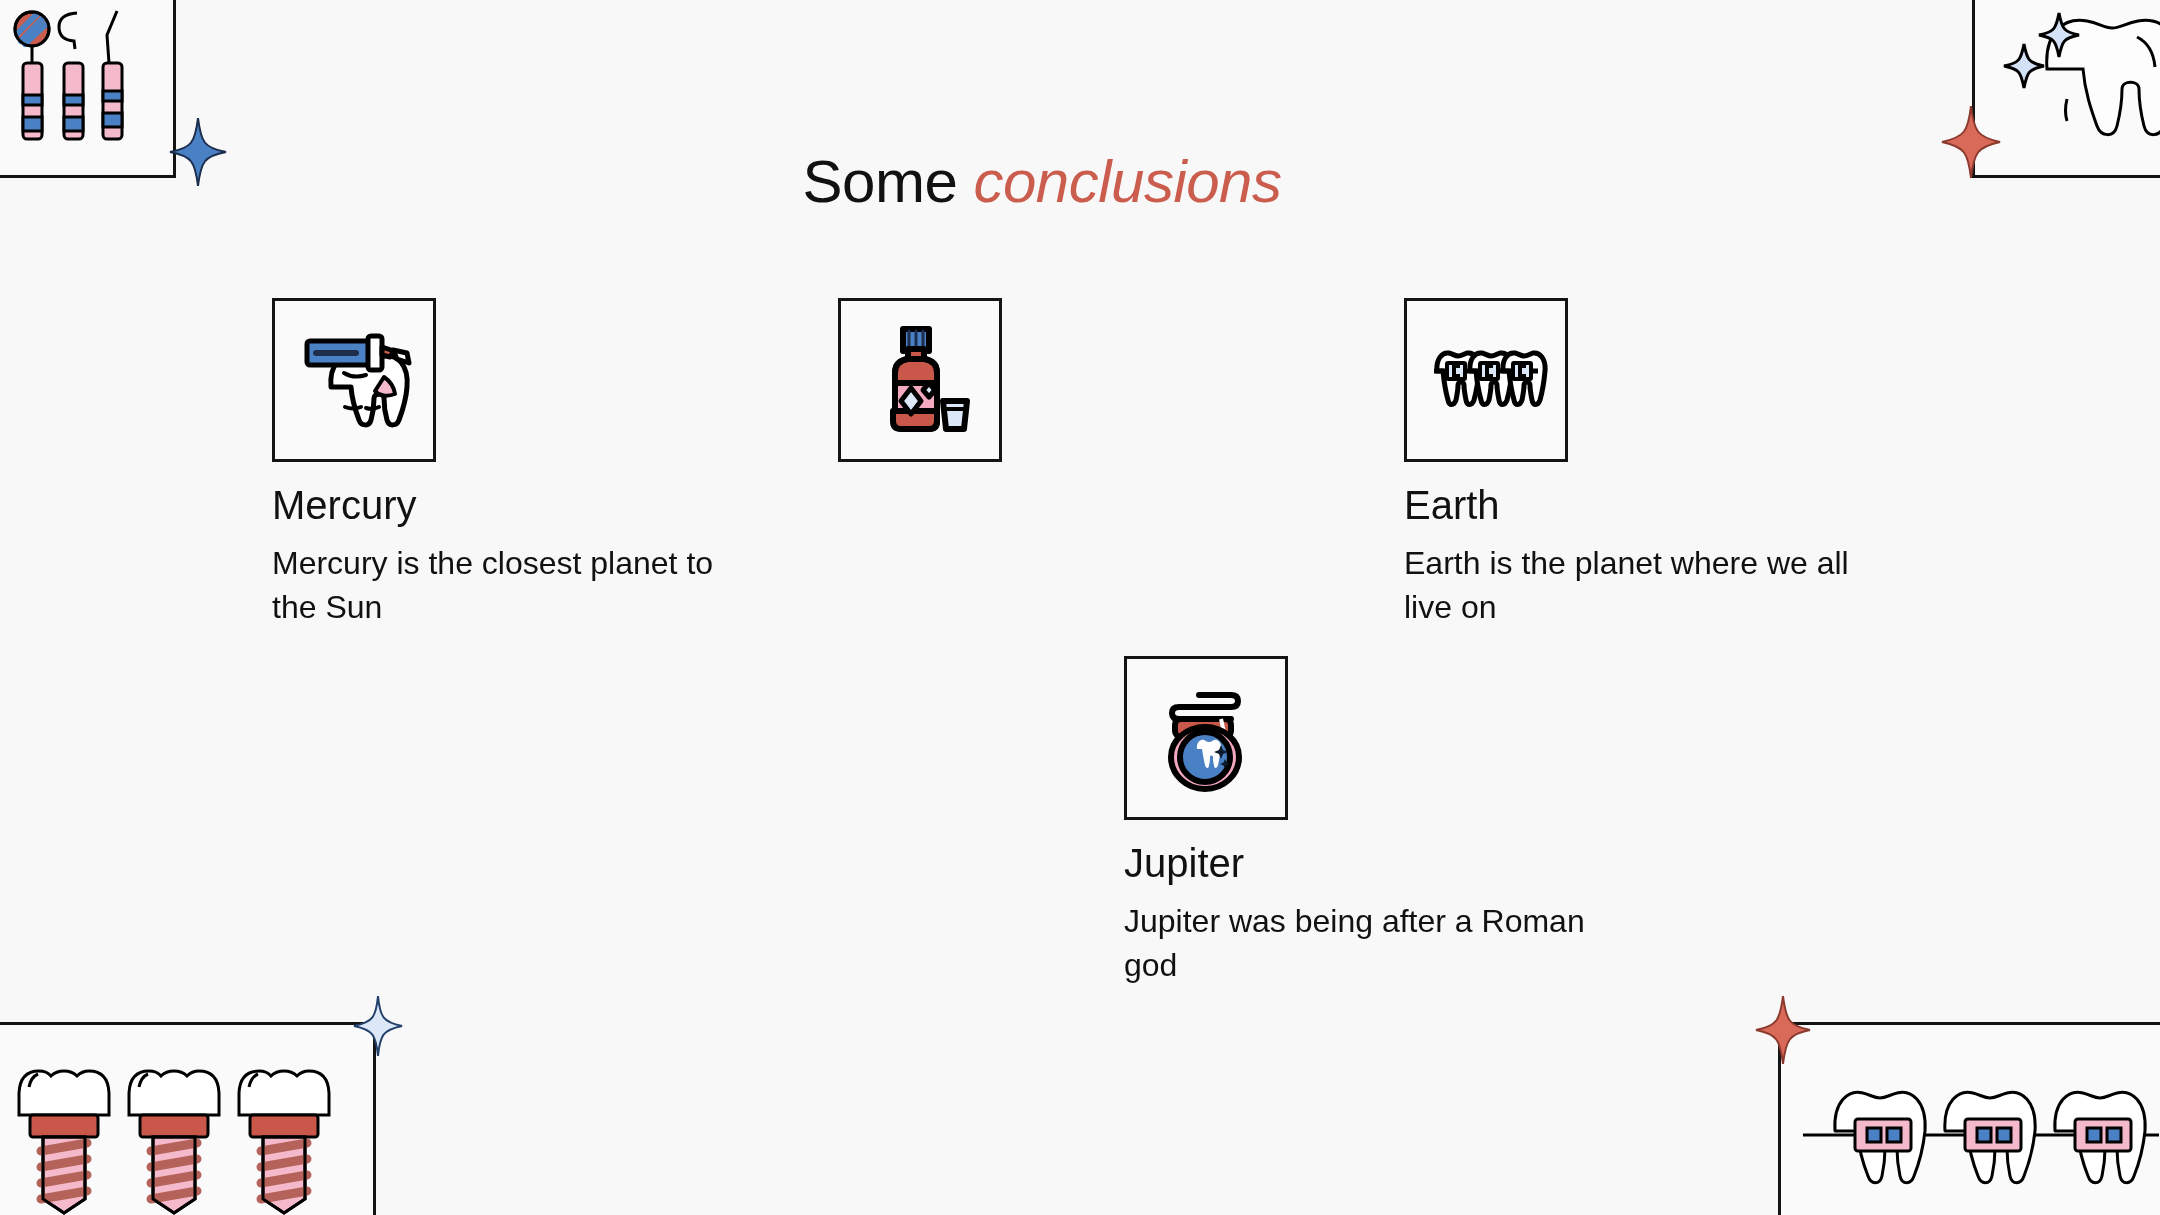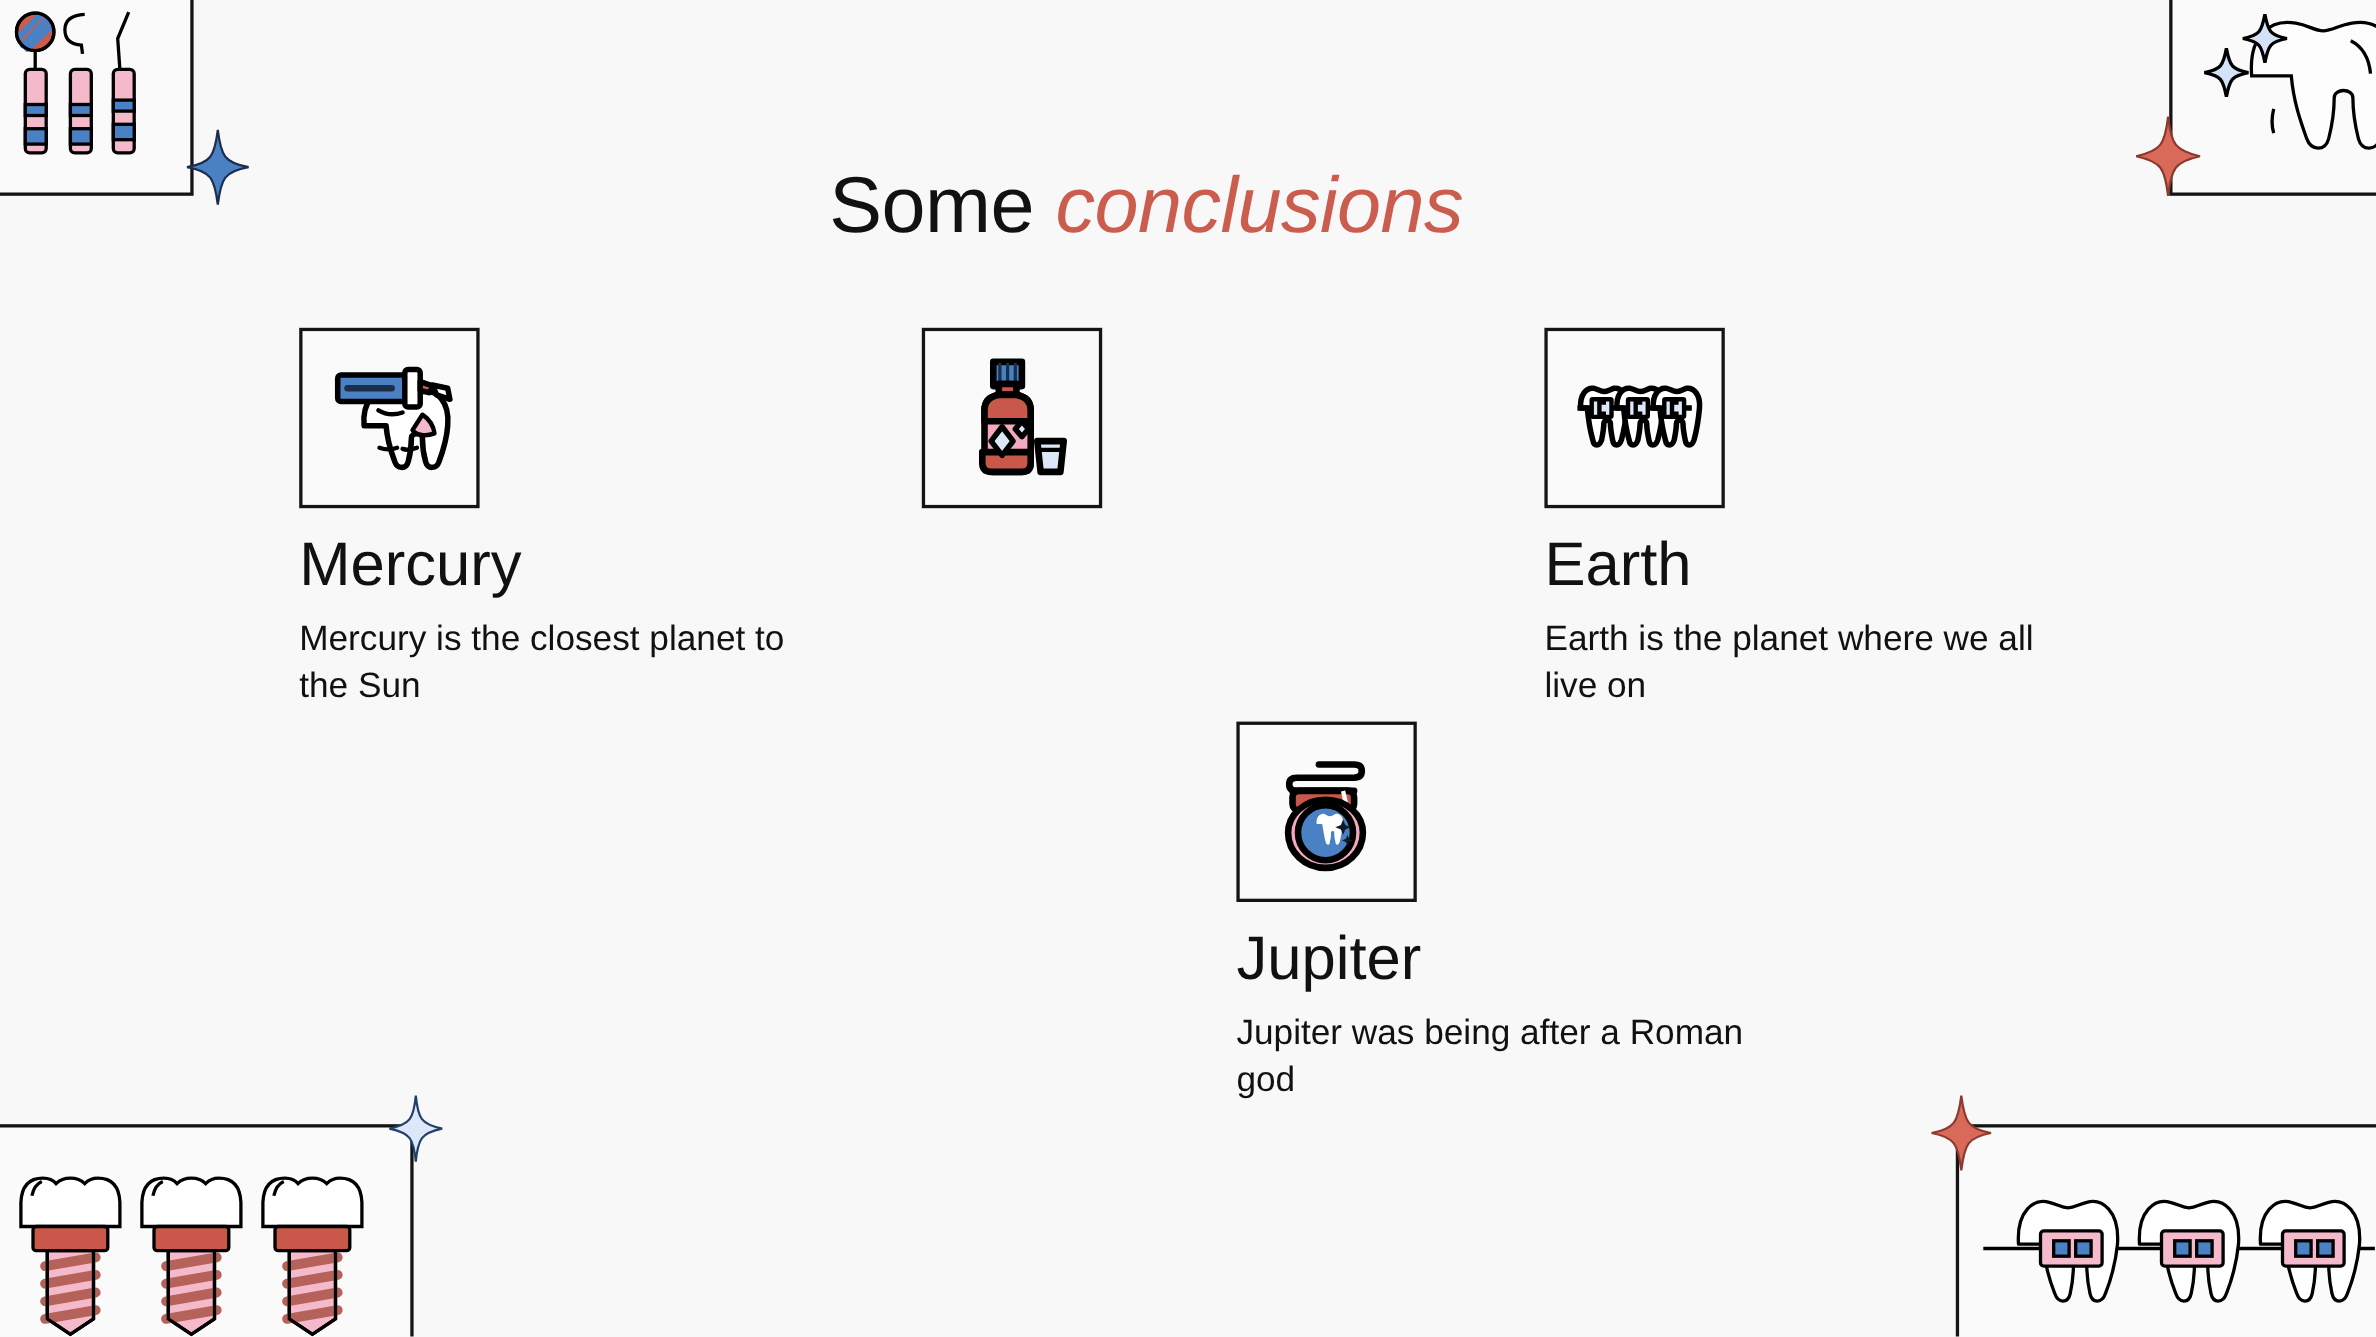--- a/index.html
+++ b/index.html
@@ -24,21 +24,21 @@
     overflow: hidden;
   }
 
   
   .title {
     position: absolute;
     left: 0;
     top: 150px;
     width: 2084px;
     text-align: center;
-    font-size: 72px;
+    font-size: 60px;
     line-height: 1.05;
     color: #111111;
     font-weight: 400;
     letter-spacing: -0.5px;
     white-space: nowrap;
   }
   .title .accent {
     font-style: italic;
     color: #CB5D4E;
   }
@@ -53,21 +53,21 @@
     border: 3px solid #141414;
     background: #FAFAFA;
     box-sizing: border-box;
     display: flex;
     align-items: center;
     justify-content: center;
   }
   .card-frame svg { display: block; }
   .card-title {
     margin-top: 22px;
-    font-size: 56px;
+    font-size: 40px;
     line-height: 1.05;
     color: #111111;
     font-weight: 400;
   }
   .card-body {
     margin-top: 16px;
     font-size: 32px;
     line-height: 1.36;
     color: #111111;
     width: 490px;

